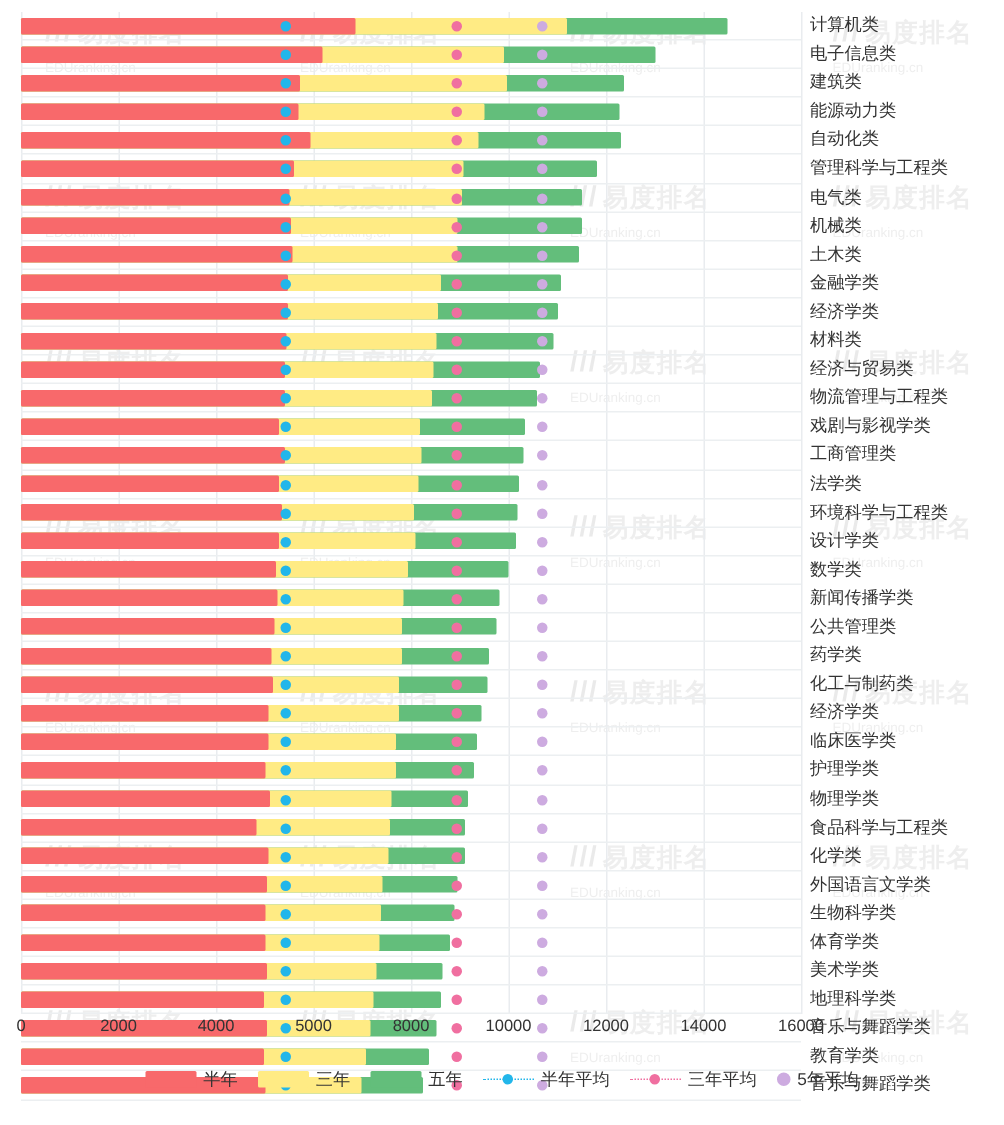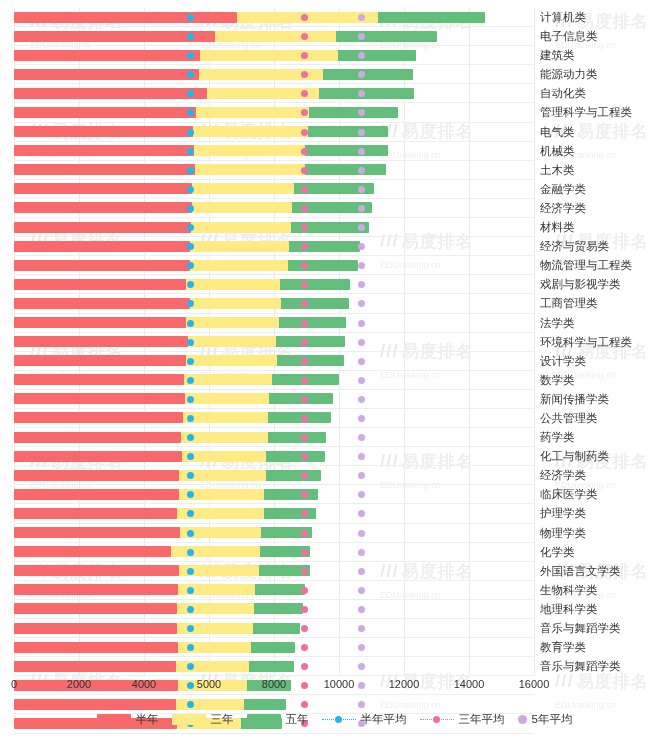--- a/index.html
+++ b/index.html
@@ -501,23 +501,26 @@
       <div class="lab">设计学类</div>
       <div class="lab">数学类</div>
       <div class="lab">新闻传播学类</div>
       <div class="lab">公共管理类</div>
       <div class="lab">药学类</div>
       <div class="lab">化工与制药类</div>
       <div class="lab">经济学类</div>
       <div class="lab">临床医学类</div>
       <div class="lab">护理学类</div>
       <div class="lab">物理学类</div>
+      <div class="lab">食品科学与工程类</div>
       <div class="lab">化学类</div>
       <div class="lab">外国语言文学类</div>
       <div class="lab">生物科学类</div>
+      <div class="lab">体育学类</div>
+      <div class="lab">美术学类</div>
       <div class="lab">地理科学类</div>
       <div class="lab">音乐与舞蹈学类</div>
       <div class="lab">教育学类</div>
       <div class="lab">音乐与舞蹈学类</div>
     </div>
 
   <div id="xaxis">
       <div class="tk" style="left: 0px;">0</div>
       <div class="tk" style="left: 65px;">2000</div>
       <div class="tk" style="left: 130px;">4000</div>

